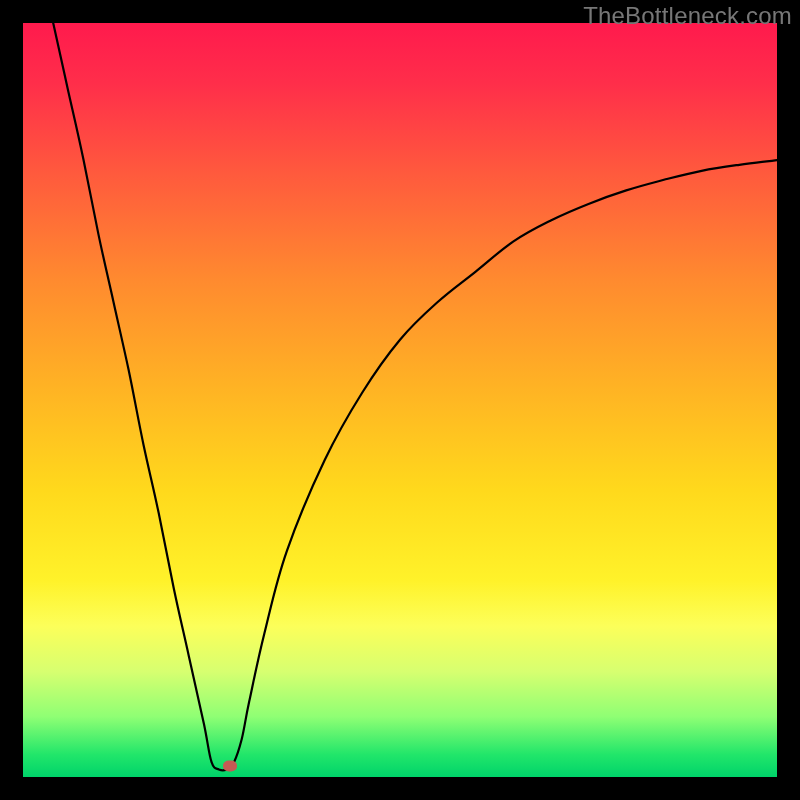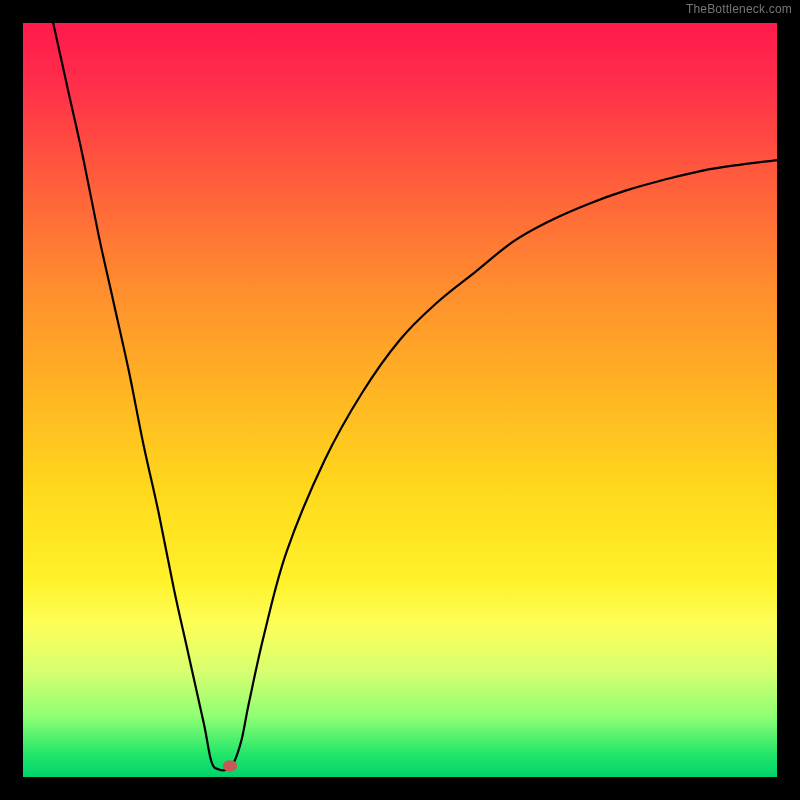--- a/index.html
+++ b/index.html
@@ -30,21 +30,21 @@
       #8fff74 92%,
       #22e66a 97%,
       #00d36a 100%
     );
   }
   .watermark {
     position: absolute;
     top: 2px;
     right: 8px;
     color: #777;
-    font-size: 12px;
+    font-size: 24px;
     font-weight: 400;
     letter-spacing: 0.2px;
     user-select: none;
   }
   svg.curve {
     position: absolute;
     left: 0;
     top: 0;
     width: 754px;
     height: 754px;

